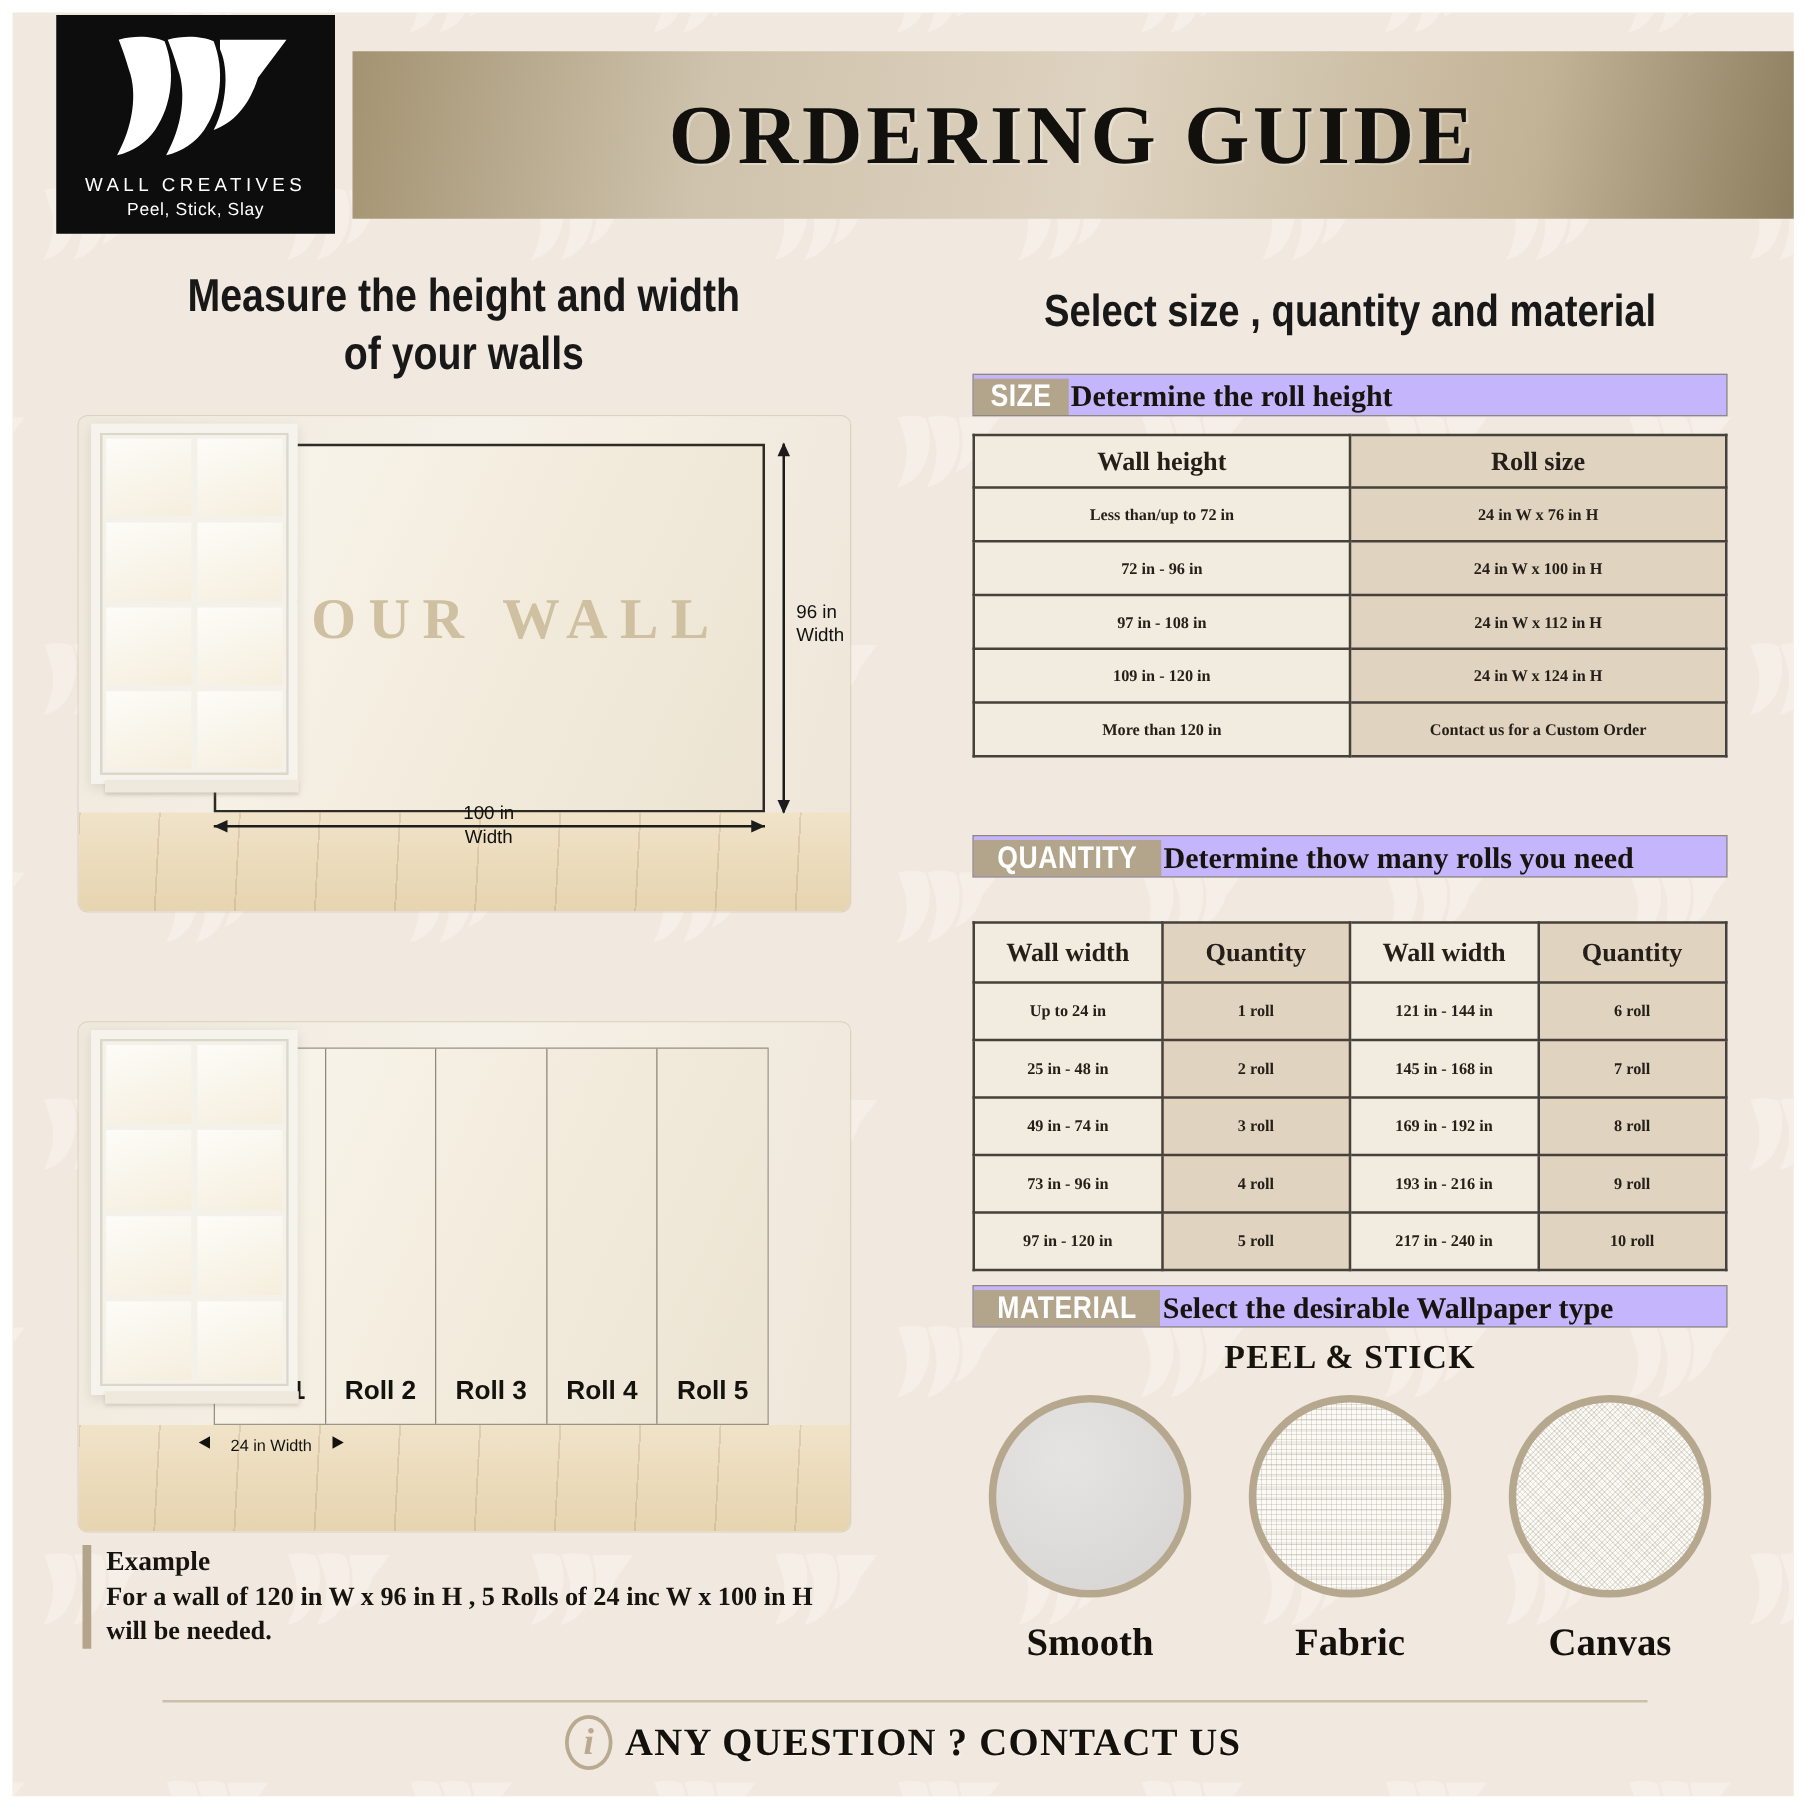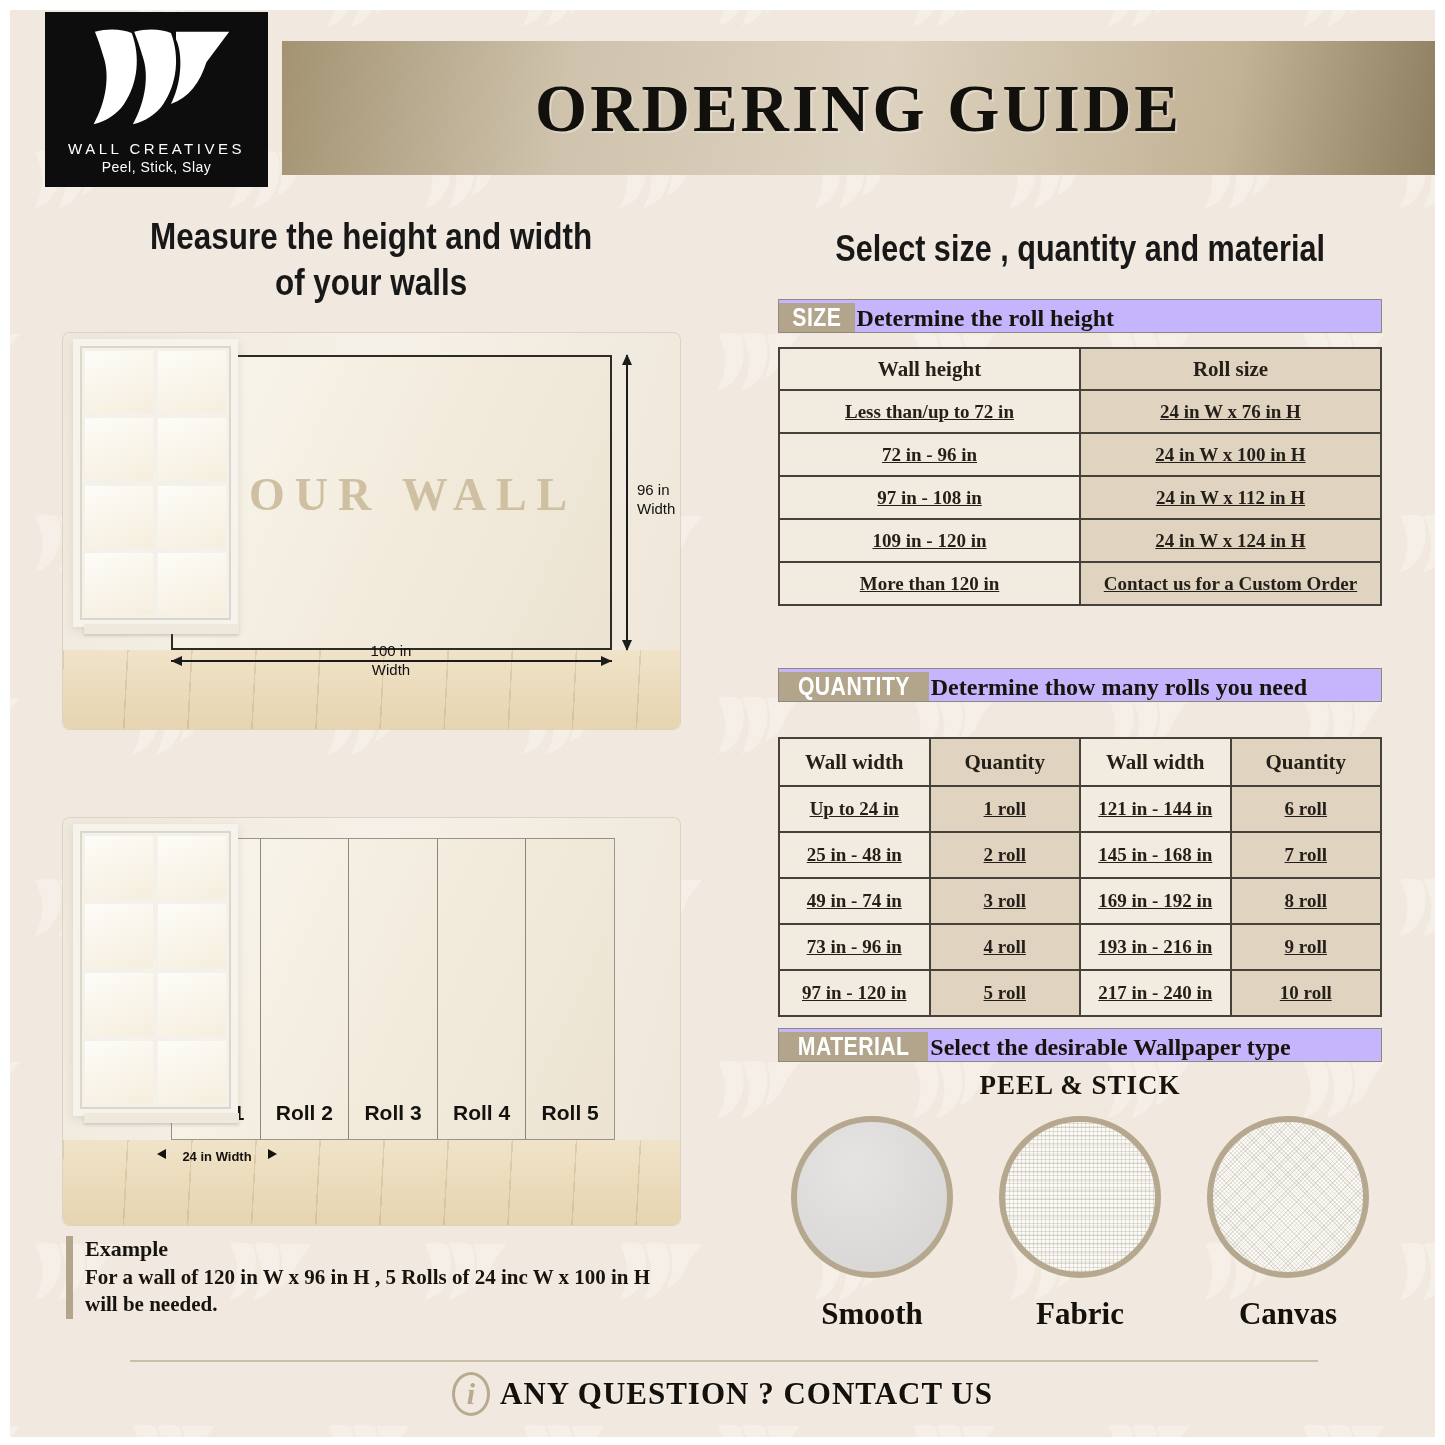--- a/index.html
+++ b/index.html
@@ -35,21 +35,21 @@
                border:1px solid #8f897b;background:#c4b5fd;box-sizing:border-box;}
   .section-label{background:#b3a58c;color:#ffffff;display:flex;align-items:center;
                  padding:0 9px;font-size:25px;font-weight:bold;letter-spacing:.5px;}
   .section-title{display:flex;align-items:center;padding-left:2px;font-weight:bold;font-size:24px;color:#17130d;white-space:nowrap;}
 
   
   .guide-table{position:absolute;left:778px;width:604px;border-collapse:collapse;table-layout:fixed;}
   .guide-table th,.guide-table td{border:2px solid #46413a;text-align:center;vertical-align:middle;
        font-family:"Liberation Serif",serif;font-weight:bold;color:#241f18;padding:0;}
   .guide-table th{font-size:21px;}
-  .guide-table td{font-size:19px;text-decoration:underline;}
+  .guide-table td{font-size:13px;}
   .guide-table .c0{background:#f2ebdf;}
   .guide-table .c1{background:#e0d3c0;}
   #size-table th{height:40px;} #size-table td{height:41px;}
   #qty-table th{height:46px;margin-left:29px;}  #qty-table td{height:44px;}
 
   
   .peel-stick{position:absolute;left:778px;top:1070px;width:604px;text-align:center;
               font-weight:bold;font-size:27px;letter-spacing:1px;color:#17130d;}
   .materials-row{position:absolute;left:778px;top:1116px;width:604px;display:flex;justify-content:space-between;padding:0 6px;box-sizing:border-box;}
   .material-option{display:flex;flex-direction:column;align-items:center;width:176px;}
@@ -101,21 +101,21 @@
   .h-arrow::before,.h-arrow::after{content:"";position:absolute;top:-4.5px;width:0;height:0;
       border-top:5.5px solid transparent;border-bottom:5.5px solid transparent;}
   .h-arrow::before{left:0;border-right:11px solid #1c1c1c;}
   .h-arrow::after{right:0;border-left:11px solid #1c1c1c;}
   #photo1 .v-arrow{left:563px;top:22px;height:295px;}
   #photo1 .h-arrow{left:108px;top:327px;width:441px;}
   .dim-label{position:absolute;font-size:15px;line-height:1.25;color:#111;text-align:center;font-weight:normal;}
   #height-label{left:566px;top:148px;width:50px;text-align:left;padding-left:8px;}
   #width-label{left:268px;top:309px;width:120px;}
   .mini-dim{position:absolute;left:108px;top:331px;width:92px;display:flex;align-items:flex-start;justify-content:center;gap:16px;
-            font-size:13px;font-weight:bold;color:#14120f;white-space:nowrap;}
+            font-size:13px;font-weight:normal;color:#14120f;white-space:nowrap;}
   .tri{width:0;height:0;border-top:5px solid transparent;border-bottom:5px solid transparent;}
   .tri.left{border-right:9px solid #14120f;} .tri.right{border-left:9px solid #14120f;}
 
   
   .example{position:absolute;left:66px;top:1236px;width:612px;border-left:7px solid #b3a58c;padding-left:12px;
            font-family:"Liberation Serif",serif;font-weight:bold;color:#17130e;}
   .example .ex-title{font-size:22px;margin-bottom:2px;}
   .example .ex-line{font-size:21px;line-height:1.3;}
 
   

